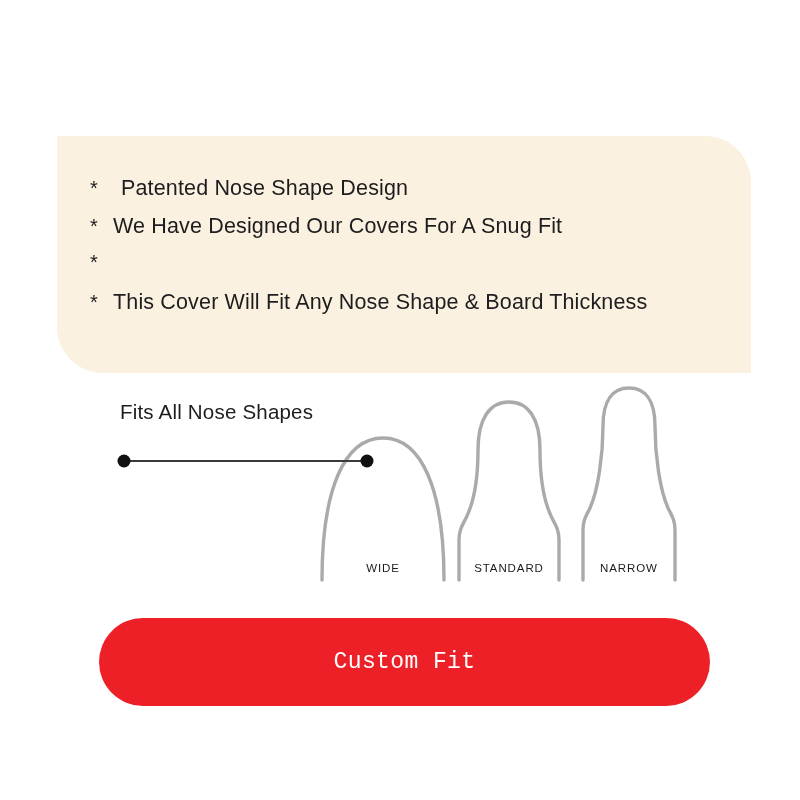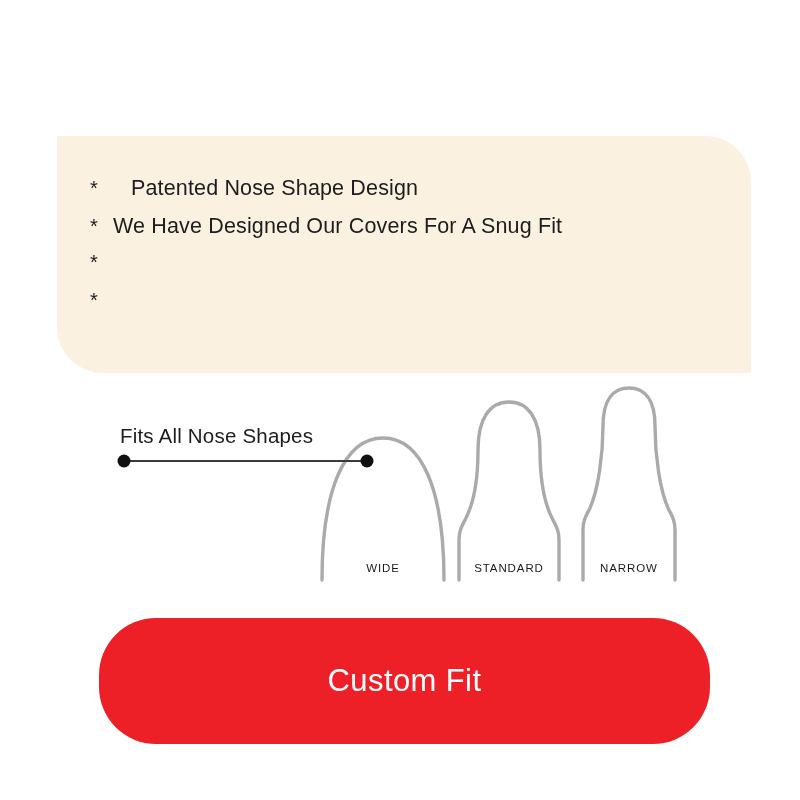--- a/index.html
+++ b/index.html
@@ -51,64 +51,64 @@
     width: 13px;
     flex: 0 0 13px;
     font-size: 20px;
     line-height: 1;
     color: #1d1d1f;
   }
   .bullet-text {
     margin-left: 10px;
   }
   .bullet-row.indented .bullet-text {
-    margin-left: 28px;
+    margin-left: 18px;
   }
 
   
   .shape-diagram {
     position: absolute;
     left: 0px;
     top: 380px;
     width: 708px;
     height: 215px;
     text-align: center;
   }
   .shape-diagram svg {
     display: block;
   }
   .callout-label {
     position: absolute;
     left: 120px;
-    top: 424px;
+    top: 400px;
     font-size: 20.5px;
     color: #1d1d1f;
     letter-spacing: 0.2px;
     white-space: nowrap;
   }
   .shape-name {
     font-family: "Liberation Sans", sans-serif;
     font-size: 11.5px;
     letter-spacing: 0.9px;
     fill: #1a1a1a;
   }
 
   
   .cta-button {
     position: absolute;
     left: 99px;
     top: 618px;
     width: 611px;
-    height: 126px;
+    height: 88px;
     background: #ee2027;
     border: none;
     border-radius: 57px;
     color: #ffffff;
-    font-family: Liberation Sans, sans-serif;
-    font-size: 31px;
+    font-family: Liberation Mono, monospace;
+    font-size: 23px;
     letter-spacing: 0.4px;
     cursor: pointer;
     display: flex;
     align-items: center;
     justify-content: center;
     padding: 0;
   }
 </style>
 </head>
 <body>
@@ -123,20 +123,21 @@
       </li>
       <li class="bullet-row" style="color: rgb(29, 29, 31);">
         <span class="bullet-star">*</span>
         <span class="bullet-text">We Have Designed Our Covers For A Snug Fit</span>
       </li>
       <li class="bullet-row" style="color: rgb(29, 29, 31);">
         <span class="bullet-star">*</span>
       </li>
       <li class="bullet-row" style="color: rgb(29, 29, 31);">
         <span class="bullet-star">*</span>
+        <span class="bullet-text">This Cover Will Fit Any Nose Shape &amp; Board Thickness</span>
       </li>
     </ul>
   </div>
 
   <div class="callout-label" style="color: rgb(29, 29, 31);">Fits All Nose Shapes</div>
 
   <div class="shape-diagram">
     <svg width="800" height="215" viewBox="0 0 800 215" xmlns="http://www.w3.org/2000/svg">
 
       <g>

